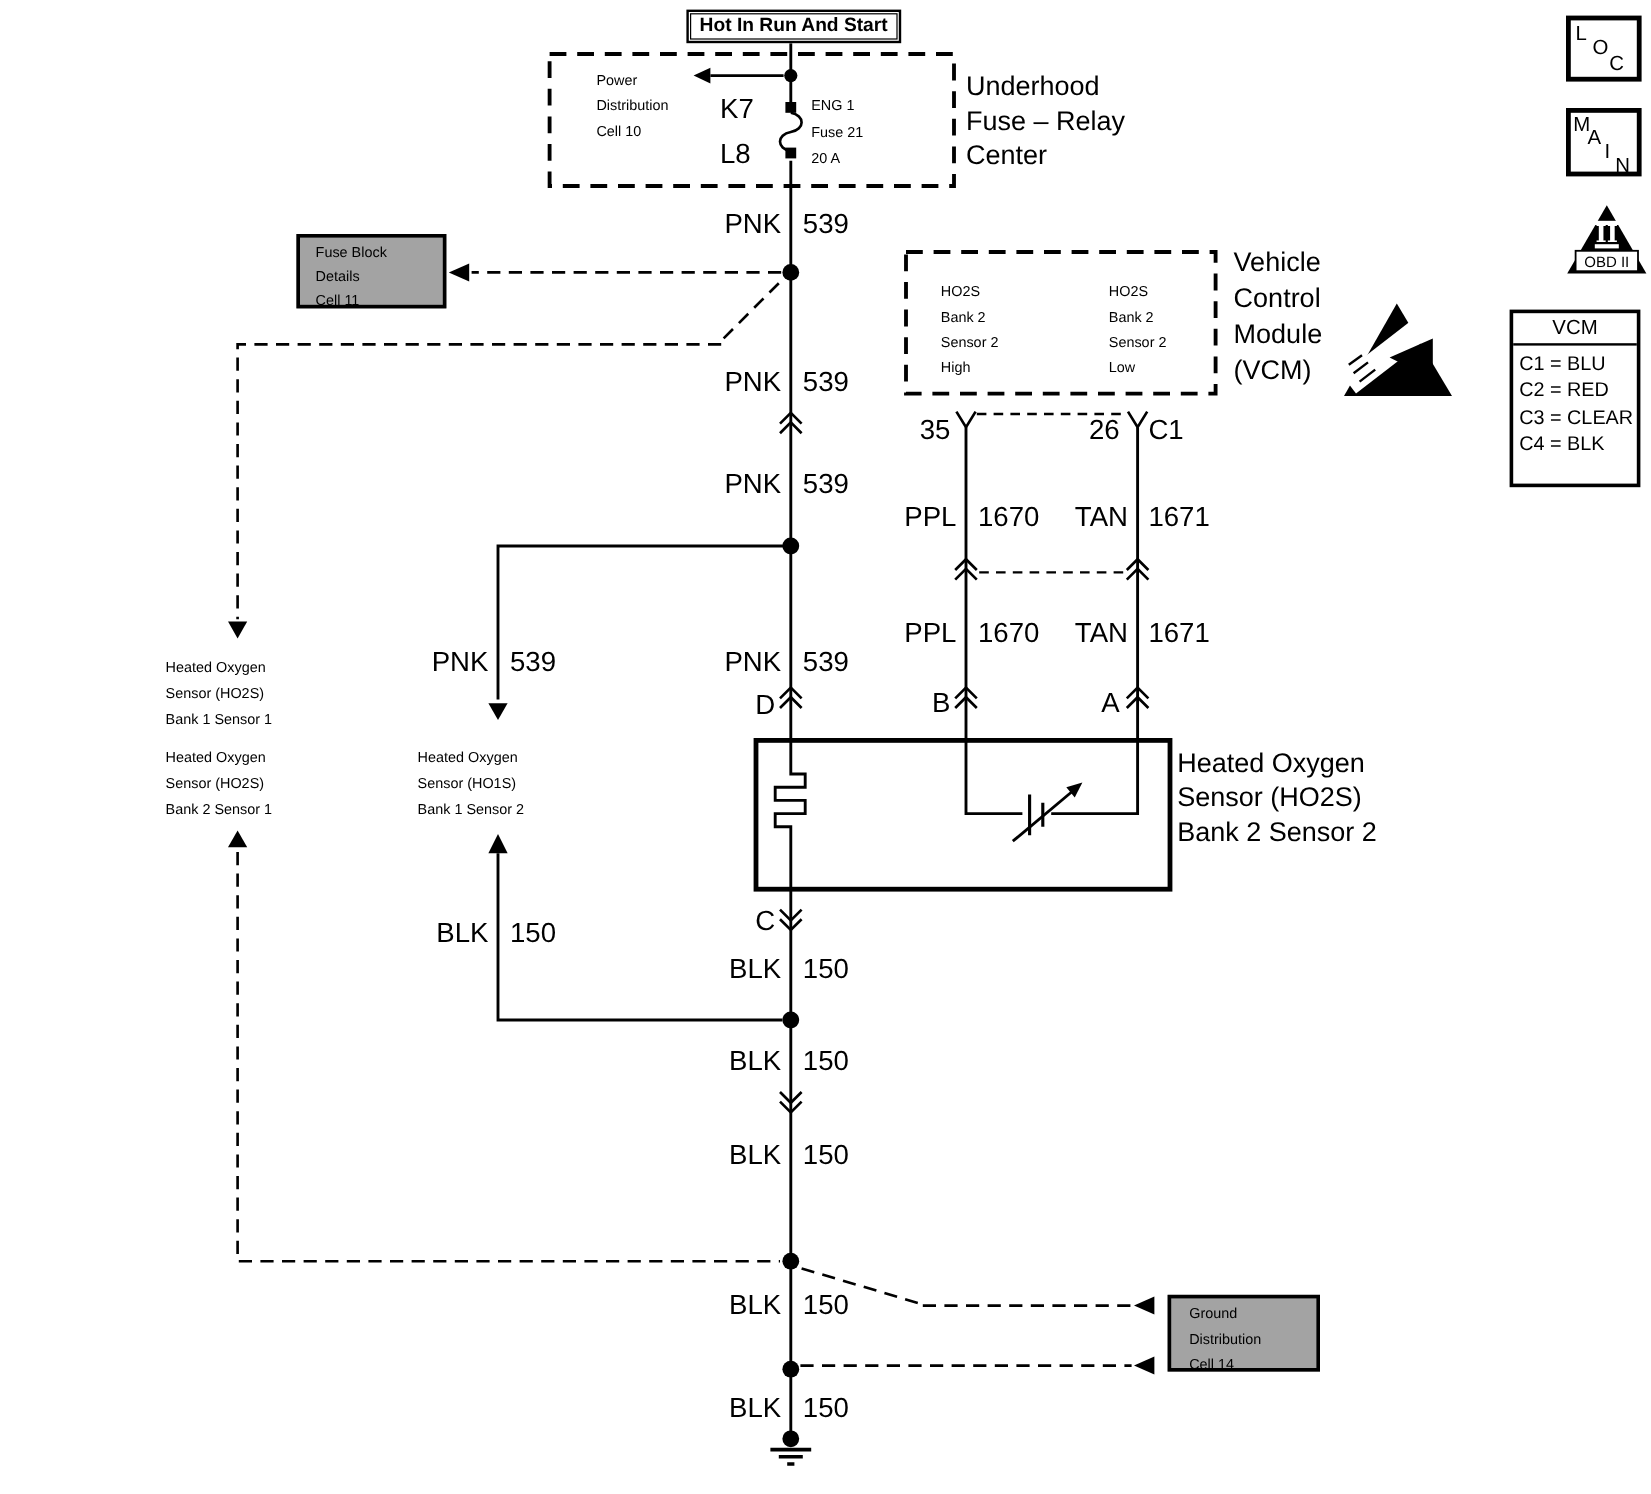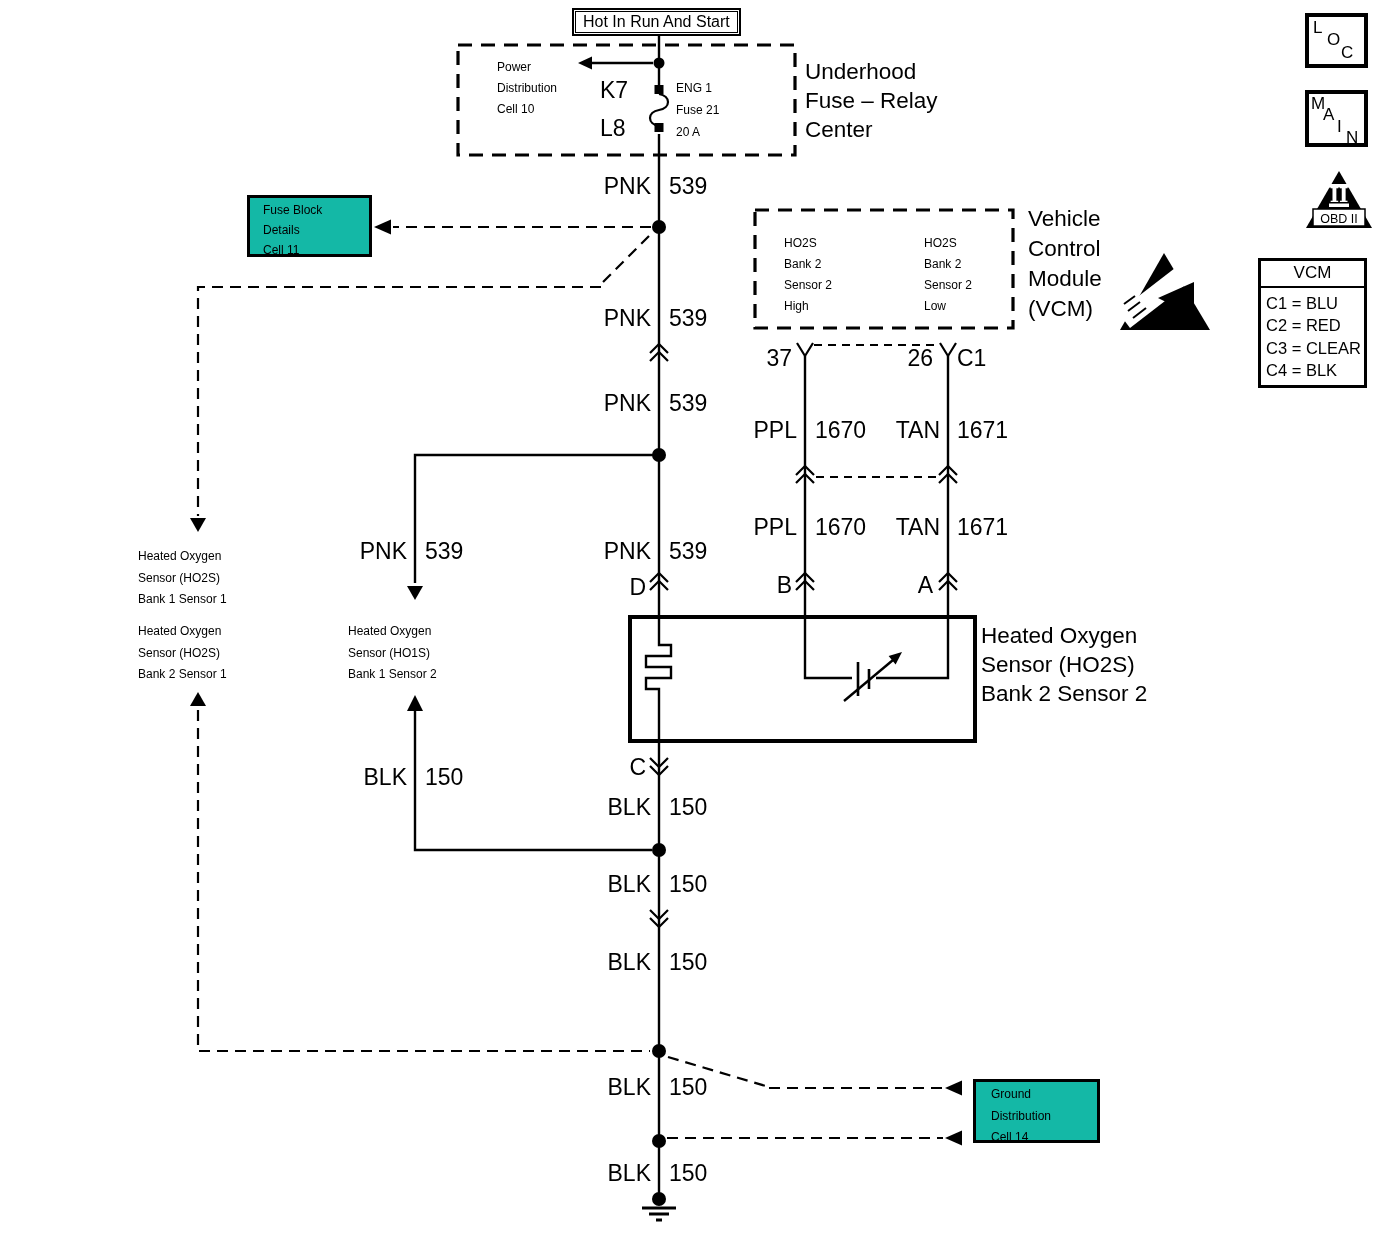--- a/index.html
+++ b/index.html
@@ -7,29 +7,29 @@
         font-family:"Liberation Sans","DejaVu Sans",sans-serif;color:#000;}
   #wires{position:absolute;left:0;top:0;}
   .txt{position:absolute;white-space:pre-line;}
   .small{font-size:12px;line-height:21px;}
   .big{font-size:22.5px;line-height:29px;}
   .wl{position:absolute;font-size:23px;line-height:26px;}
   .wl.r{text-align:right;width:120px;}
   .pin{position:absolute;font-size:23px;line-height:26px;}
   .pin.r{text-align:right;width:60px;}
   .pin-sm{position:absolute;font-size:23px;line-height:19px;width:50px;}
-  .refbox{position:absolute;border:3.5px solid #000;background:#14b8a6;box-sizing:border-box;}
+  .refbox{position:absolute;border:3.5px solid #000;background:#a3a3a3;box-sizing:border-box;}
   .dblbox{position:absolute;border:2.5px solid #000;padding:1px;background:#fff;}
   .dblbox .inner{border:1.5px solid #000;padding:1px 7px;font-size:16px;line-height:18px;white-space:nowrap;}
   .legendbox{position:absolute;border:4px solid #000;background:#fff;box-sizing:border-box;}
   .legendbox span{position:absolute;font-size:17px;line-height:17px;}
   .conntable{position:absolute;left:1258px;top:258px;width:109px;border:3px solid #000;background:#fff;box-sizing:border-box;}
   .conntable .hd{text-align:center;font-size:17px;padding:2px 12px 3px;border-bottom:2.5px solid #000;}
   .conntable .row{font-size:16.5px;line-height:22.3px;padding-left:5px;}
-  .conntable .rows{padding:4px 0 4px;}
+  .conntable .rows{padding:4px 0 22px;}
 </style>
 </head>
 <body>
 
 <div id="page">
 
   <svg id="wires" width="1376" height="1245" viewBox="0 0 1376 1245">
 
     <rect x="458" y="45" width="337" height="110" fill="none" stroke="#000" stroke-width="3.2" stroke-dasharray="14 9"></rect>
     <rect x="755" y="210" width="258" height="118" fill="none" stroke="#000" stroke-width="3.2" stroke-dasharray="14 9"></rect>
@@ -115,21 +115,21 @@
     <g>
       <polygon points="1339,171 1372,228 1306,228" fill="#000"></polygon>
       <rect x="1329" y="184" width="20" height="3.5" fill="#fff"></rect>
       <rect x="1329" y="203.5" width="20" height="3.5" fill="#fff"></rect>
       <text x="1339" y="202" text-anchor="middle" fill="#fff" font-family="DejaVu Serif, serif" font-weight="bold" font-size="20">II</text>
       <rect x="1313" y="209" width="52" height="17" fill="#fff" stroke="#000" stroke-width="1.5"></rect>
       <text x="1339" y="222.5" text-anchor="middle" fill="#000" font-size="12.5">OBD II</text>
     </g>
   </svg>
 
-  <div class="dblbox" style="left:572px;top:8px;">
+  <div class="dblbox" style="left:572px;top:8px;font-weight:bold;">
     <div class="inner">Hot In Run And Start</div>
   </div>
 
   <div class="txt big" style="left:805px;top:57px;">Underhood
 Fuse – Relay
 Center</div>
   <div class="txt small" style="left:497px;top:57px;">Power
 Distribution
 Cell 10</div>
   <div class="txt small" style="left:676px;top:77px;line-height:22px;">ENG 1
@@ -149,21 +149,21 @@
 Module
 (VCM)</div>
   <div class="txt small" style="left:784px;top:233px;">HO2S
 Bank 2
 Sensor 2
 High</div>
   <div class="txt small" style="left:924px;top:233px;">HO2S
 Bank 2
 Sensor 2
 Low</div>
-  <div class="pin r" style="left:732px;top:345px;">37</div>
+  <div class="pin r" style="left:732px;top:345px;">35</div>
   <div class="pin r" style="left:873px;top:345px;">26</div>
   <div class="pin" style="left:957px;top:345px;">C1</div>
 
   <div class="wl r" style="left:531px;top:173px;">PNK</div>
   <div class="wl" style="left:669px;top:173px;">539</div>
   <div class="wl r" style="left:531px;top:305px;">PNK</div>
   <div class="wl" style="left:669px;top:305px;">539</div>
   <div class="wl r" style="left:531px;top:390px;">PNK</div>
   <div class="wl" style="left:669px;top:390px;">539</div>
   <div class="wl r" style="left:531px;top:538px;">PNK</div>

